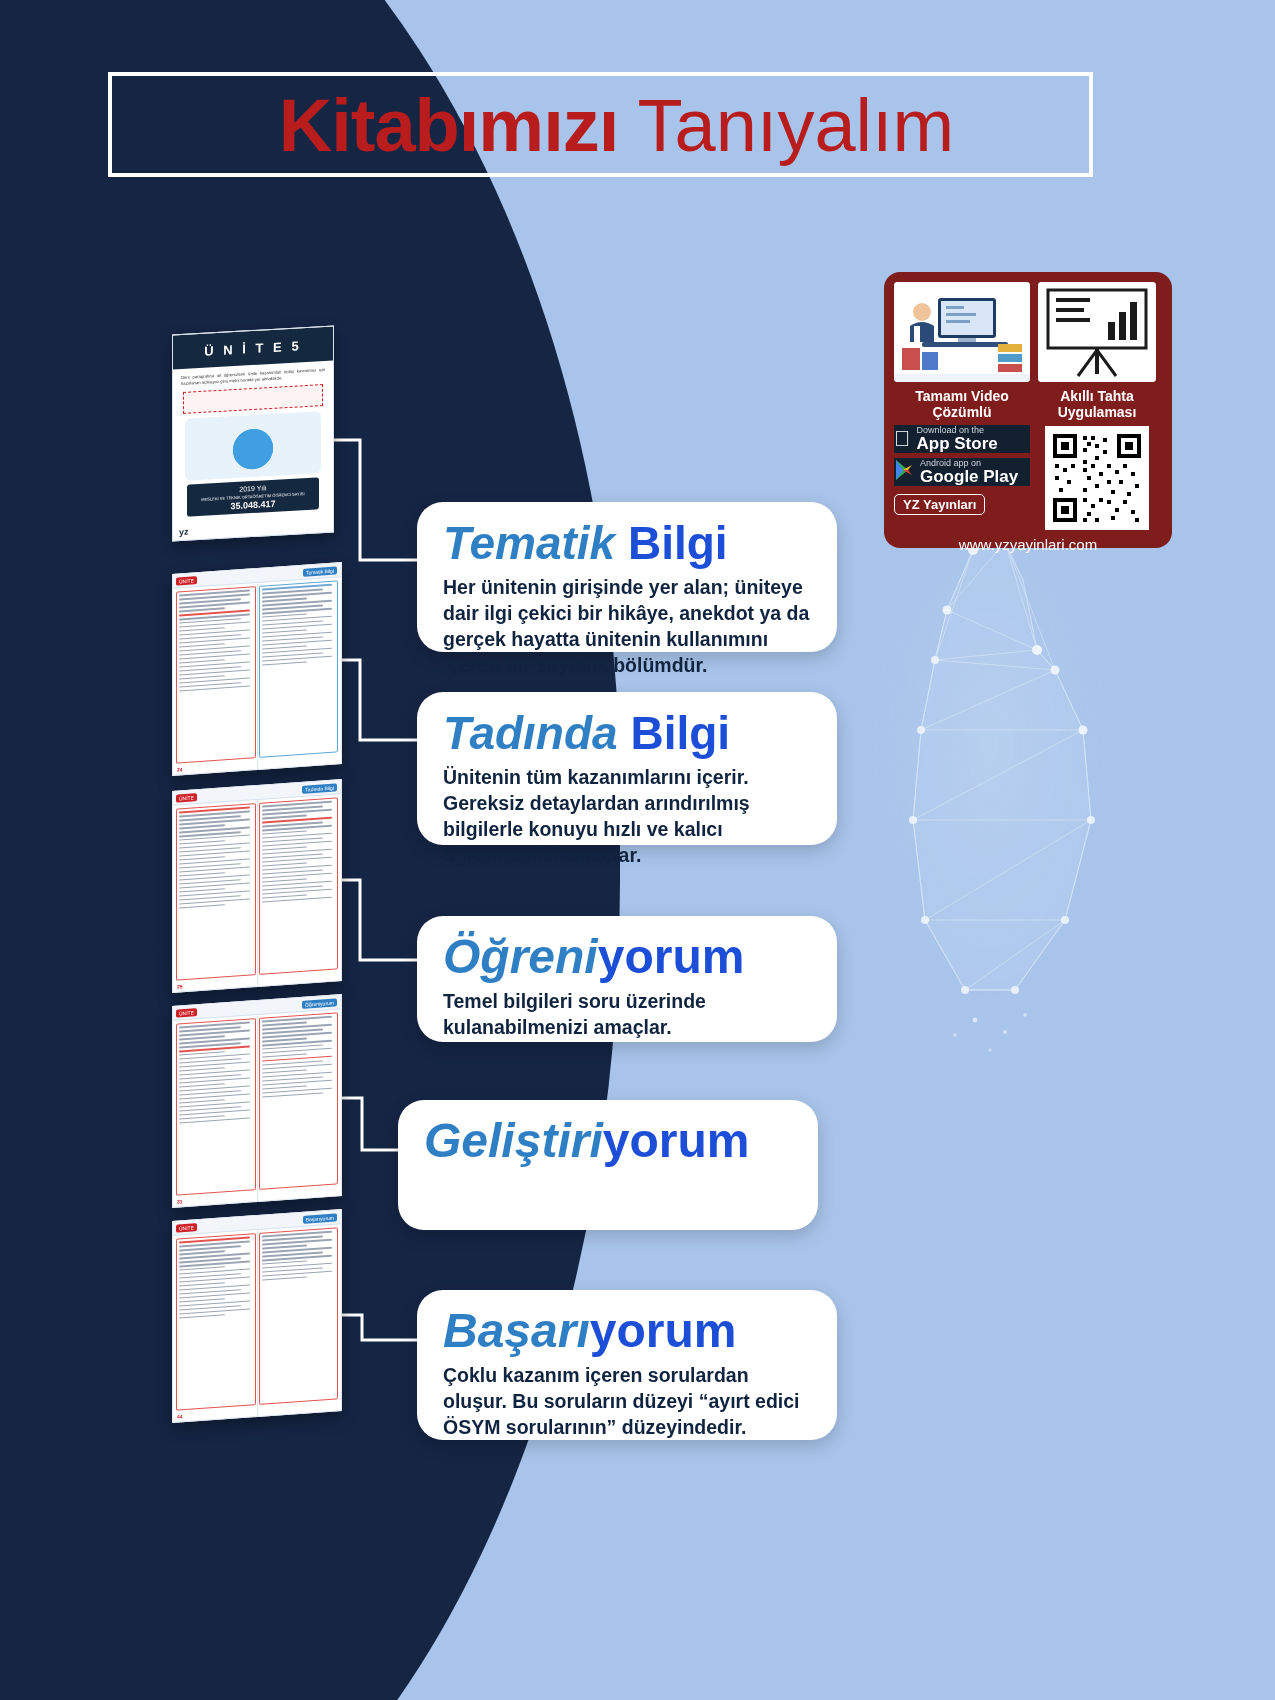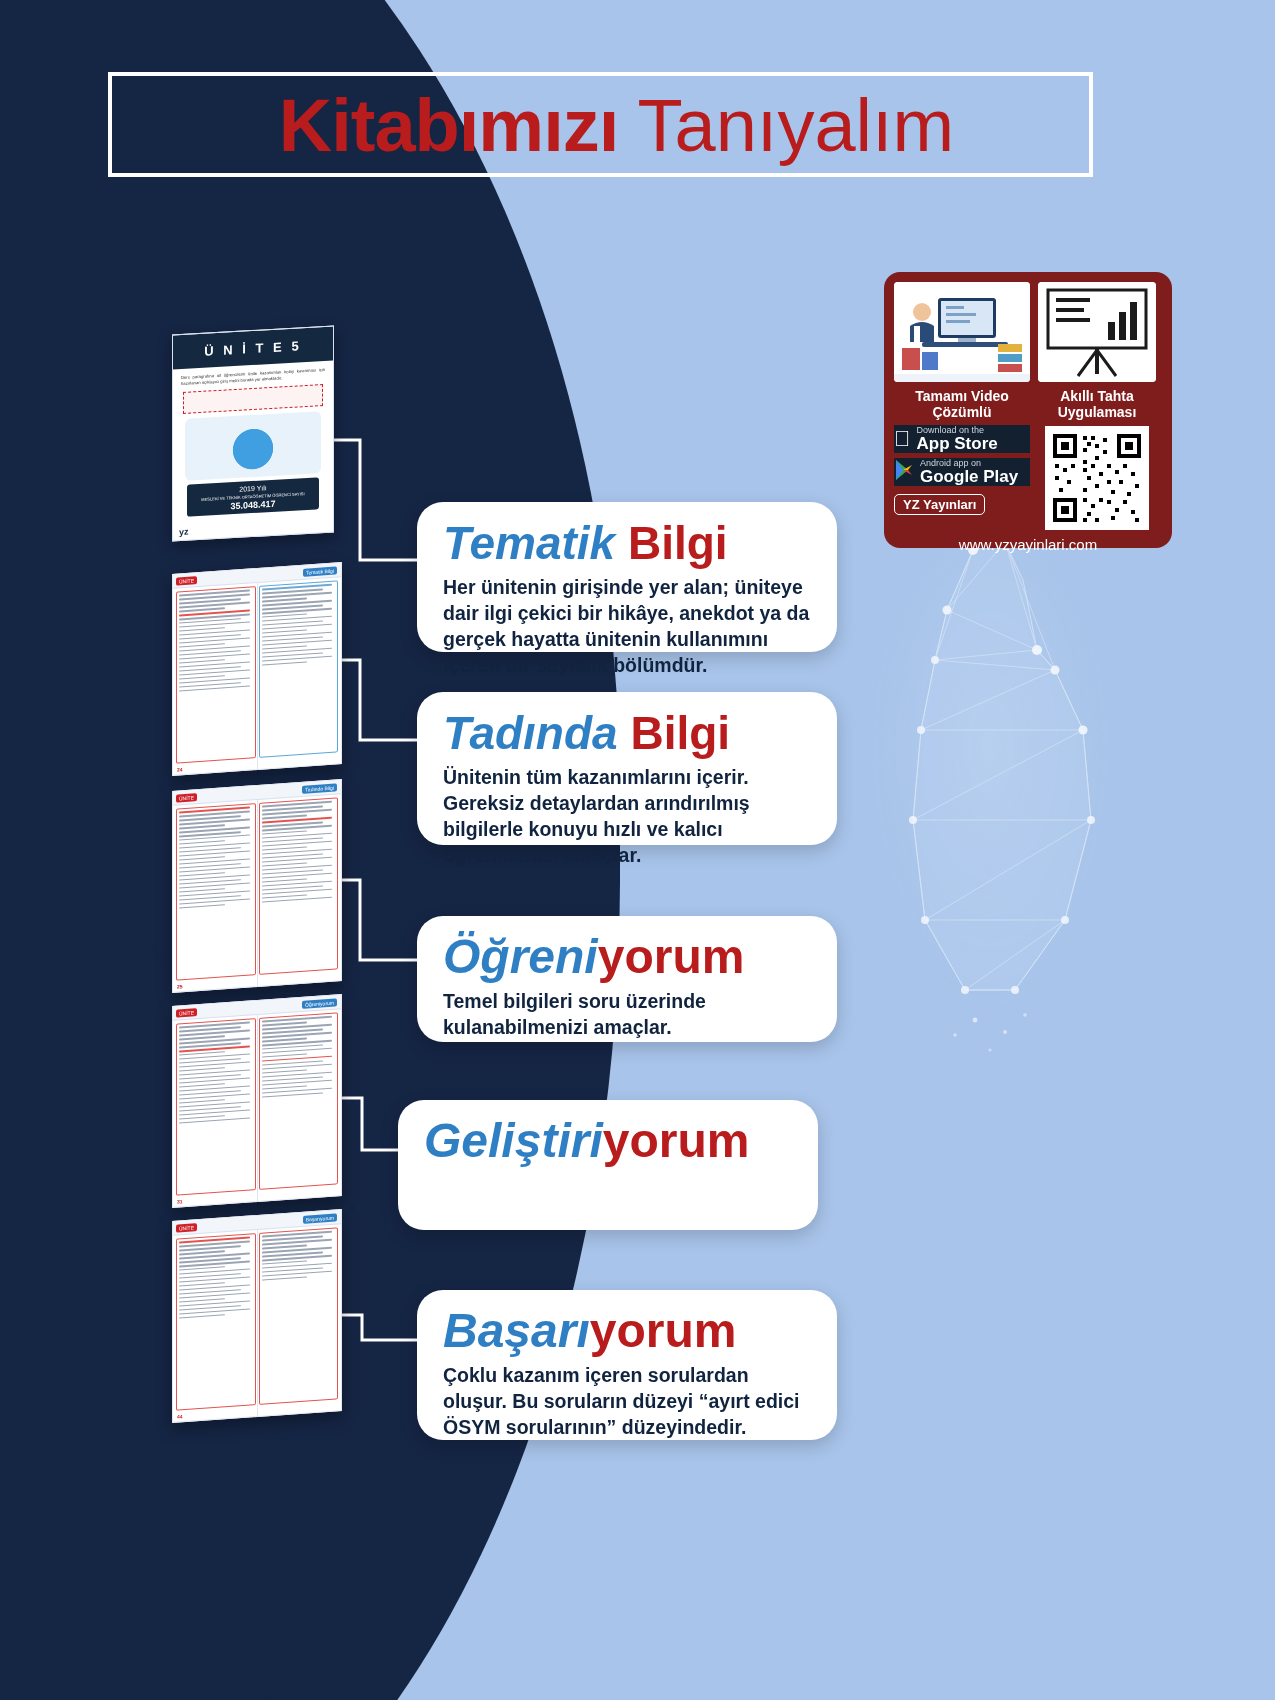--- a/index.html
+++ b/index.html
@@ -80,21 +80,21 @@
     padding: 14px 26px 18px 26px;
     box-sizing: border-box;
   }
   .card h2 {
     margin: 0 0 4px 0;
     font-size: 46px;
     line-height: 54px;
     white-space: nowrap;
   }
   .card h2 .a { color: #2f7fc4; font-weight: bold; font-style: italic; }
-  .card h2 .b { color: #b91c1c; font-weight: bold; }
+  .card h2 .b { color: #1d4ed8; font-weight: bold; }
   .card p {
     margin: 4px 0 0 0;
     font-size: 19.5px;
     line-height: 26px;
     color: #10233f;
     font-weight: bold;
   }
 
   #card-1 { left: 417px; top: 502px;  width: 420px; height: 150px; }
   #card-2 { left: 417px; top: 692px;  width: 420px; height: 153px; }

